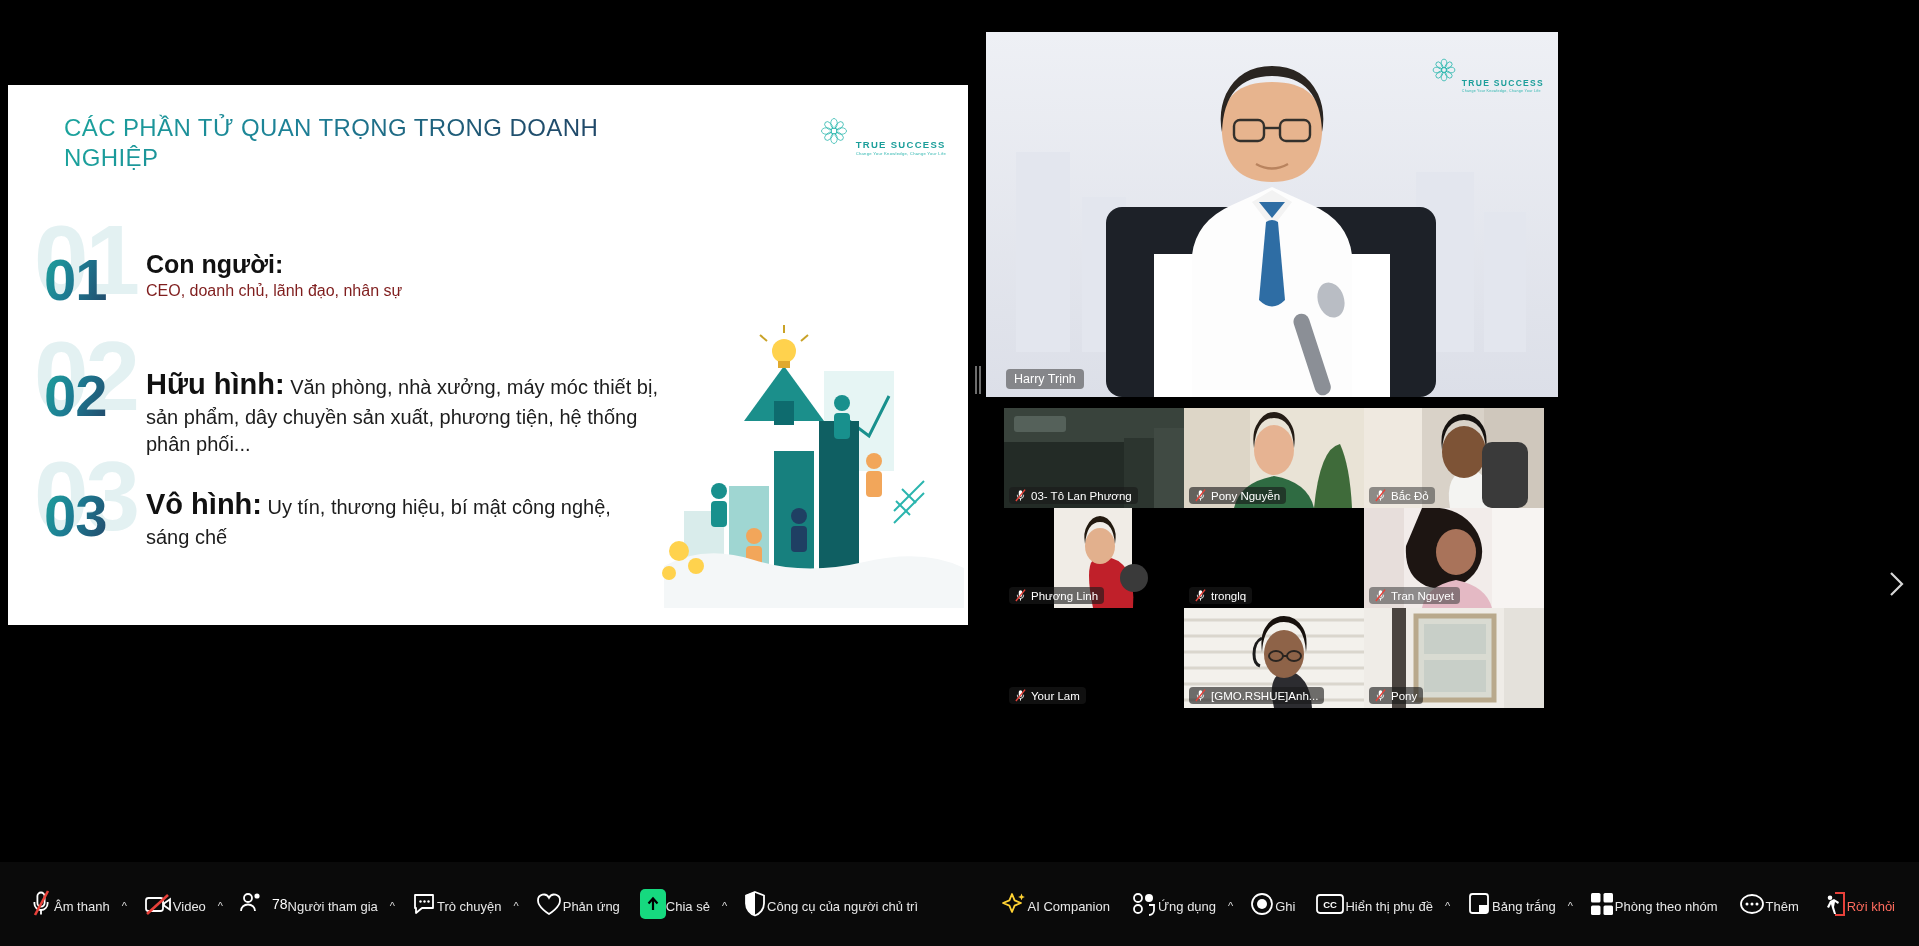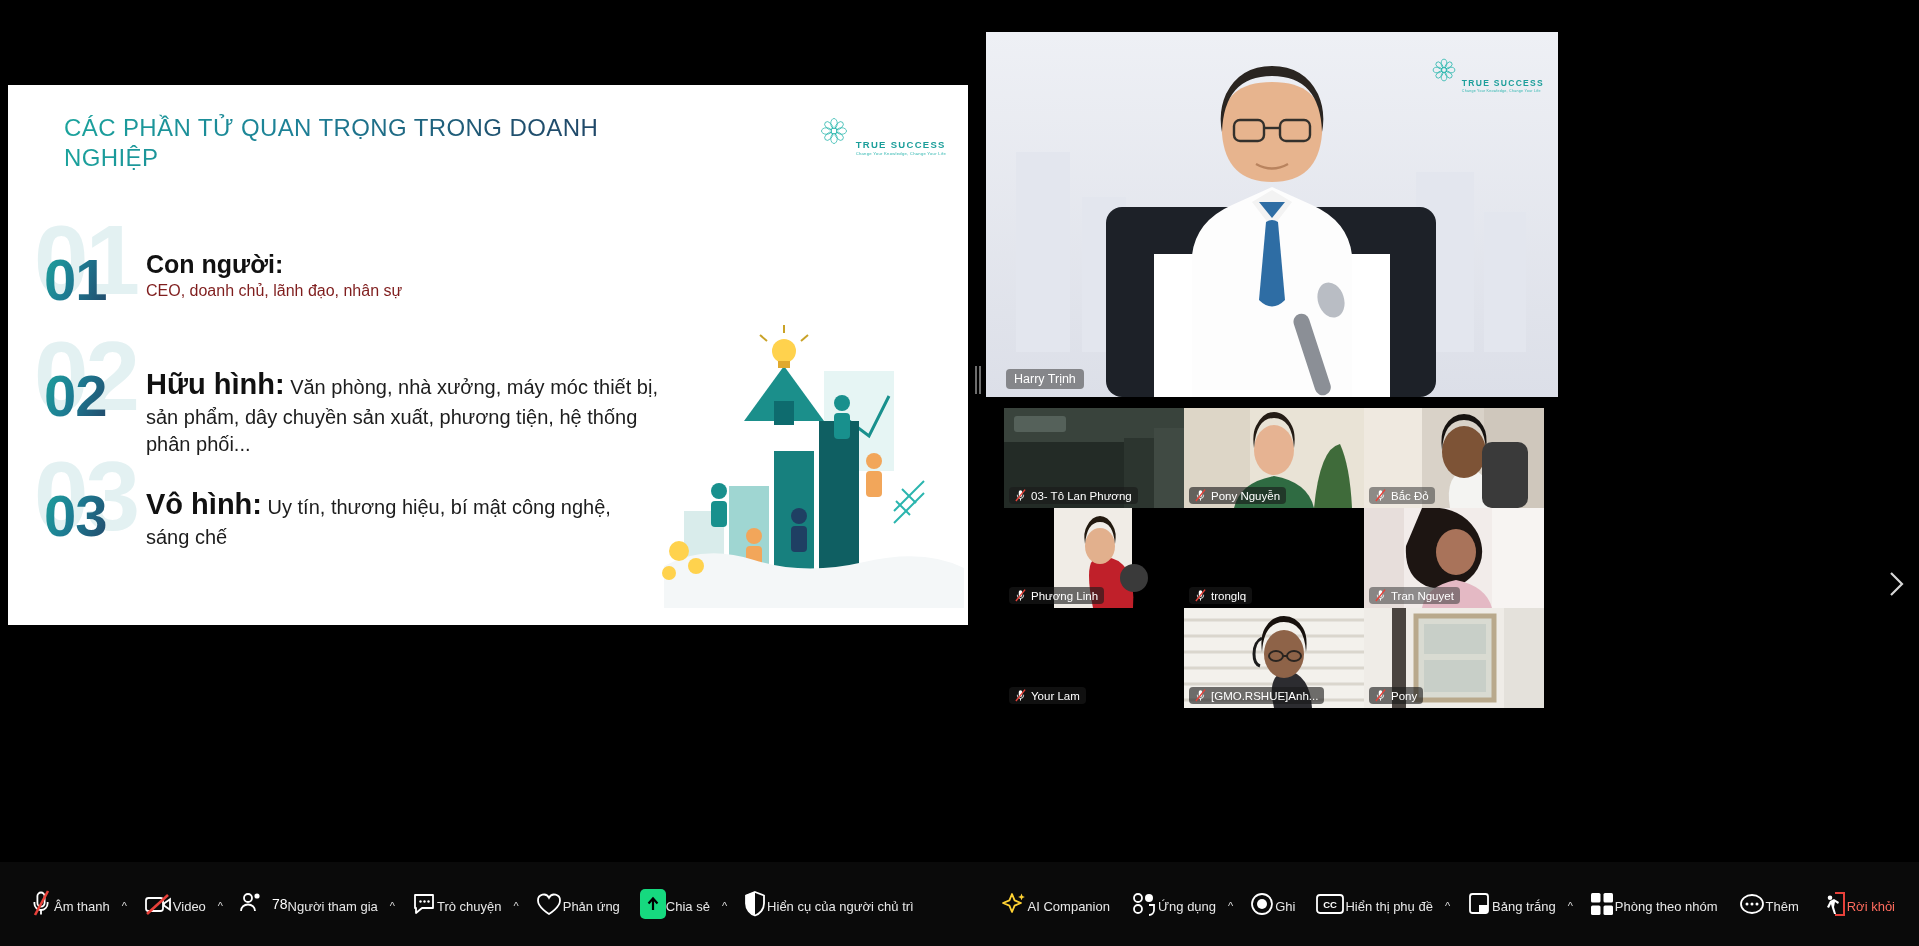--- a/index.html
+++ b/index.html
@@ -563,21 +563,21 @@
         <div class="caret">^</div>
       </div>
 
       <div class="tb-item" style="min-width:150px">
         <div class="tb-ico">
           <svg width="24" height="28" viewBox="0 0 24 28">
             <path d="M12 2l9 3.5v8c0 6-4.3 10.5-9 12-4.7-1.5-9-6-9-12v-8z" fill="none" stroke="#fff" stroke-width="1.8"></path>
             <path d="M12 2v23c-4.7-1.5-9-6-9-12v-8z" fill="#fff"></path>
           </svg>
         </div>
-        <div class="tb-label">Hiển cụ của người chủ trì</div>
+        <div class="tb-label">Công cụ của người chủ trì</div>
       </div>
     </div>
 
     <div class="tb-right">
 
       <div class="tb-item" style="min-width:110px">
         <div class="tb-ico">
           <svg width="28" height="28" viewBox="0 0 28 28">
             <path d="M12 4l2.6 6.4L21 13l-6.4 2.6L12 22l-2.6-6.4L3 13l6.4-2.6z" fill="none" stroke="#ffd233" stroke-width="1.8" stroke-linejoin="round"></path>
             <path d="M21.5 3.5l1 2.4 2.4 1-2.4 1-1 2.4-1-2.4-2.4-1 2.4-1z" fill="#ffd233"></path>

